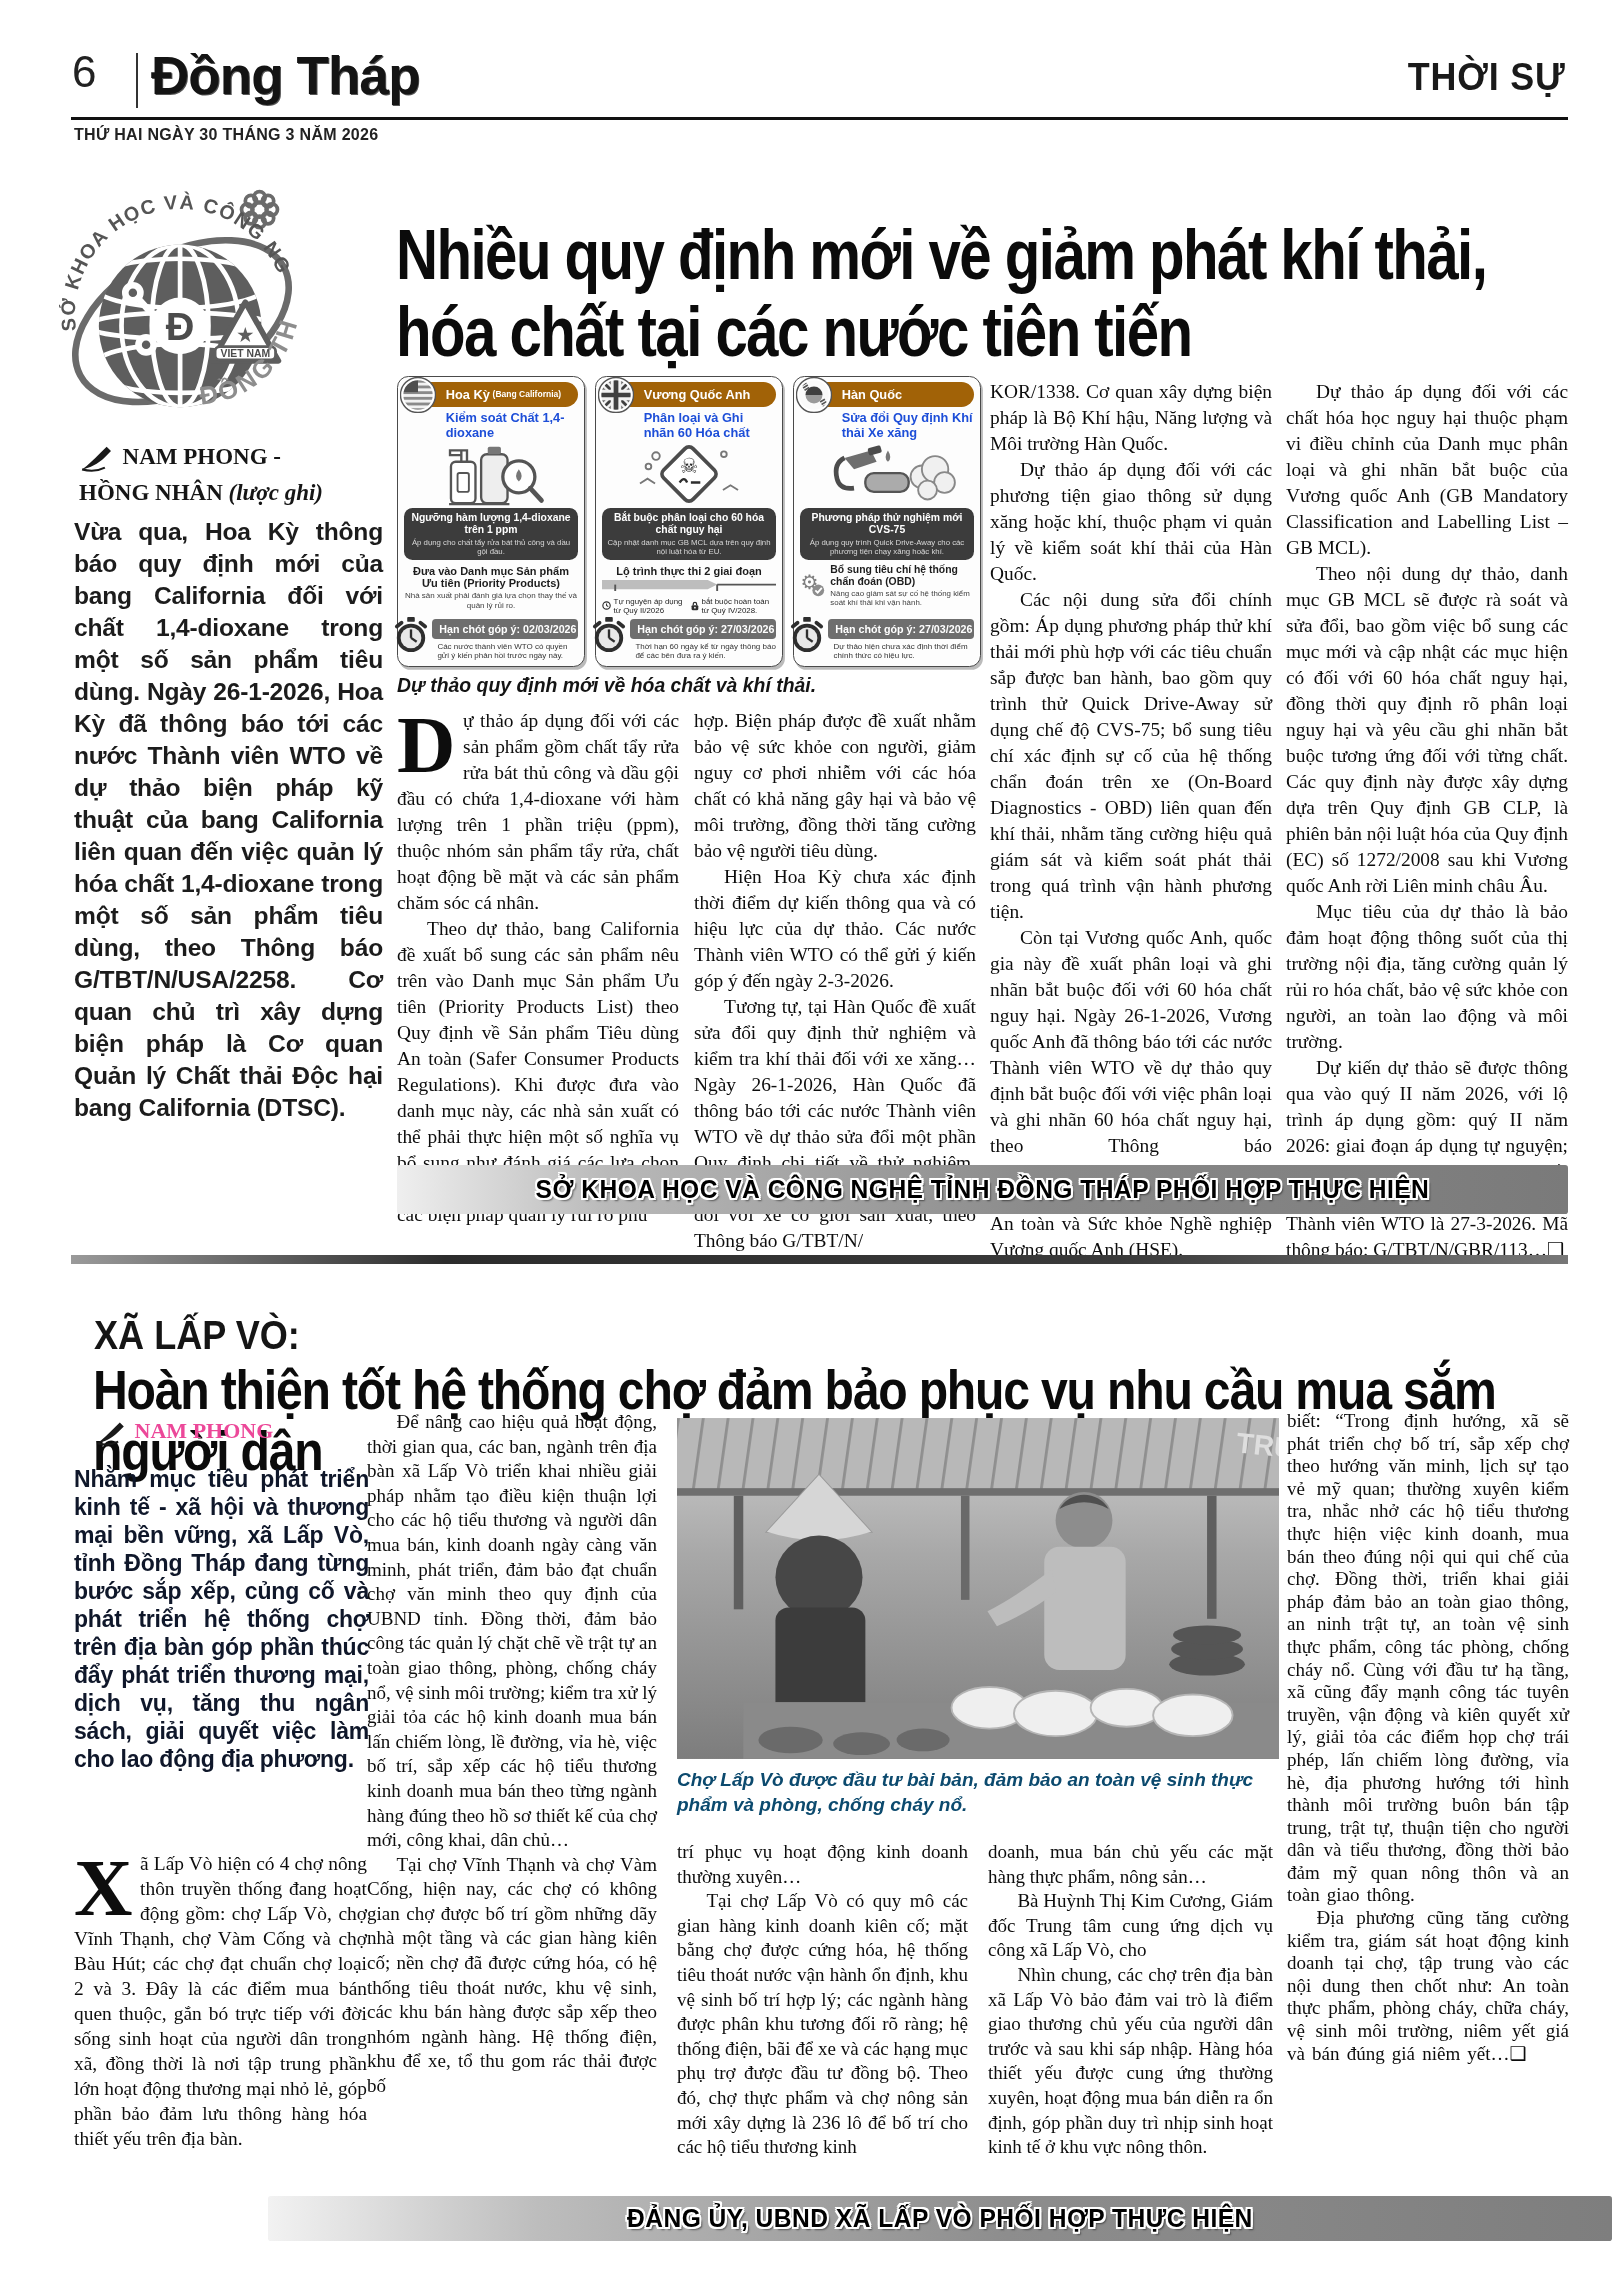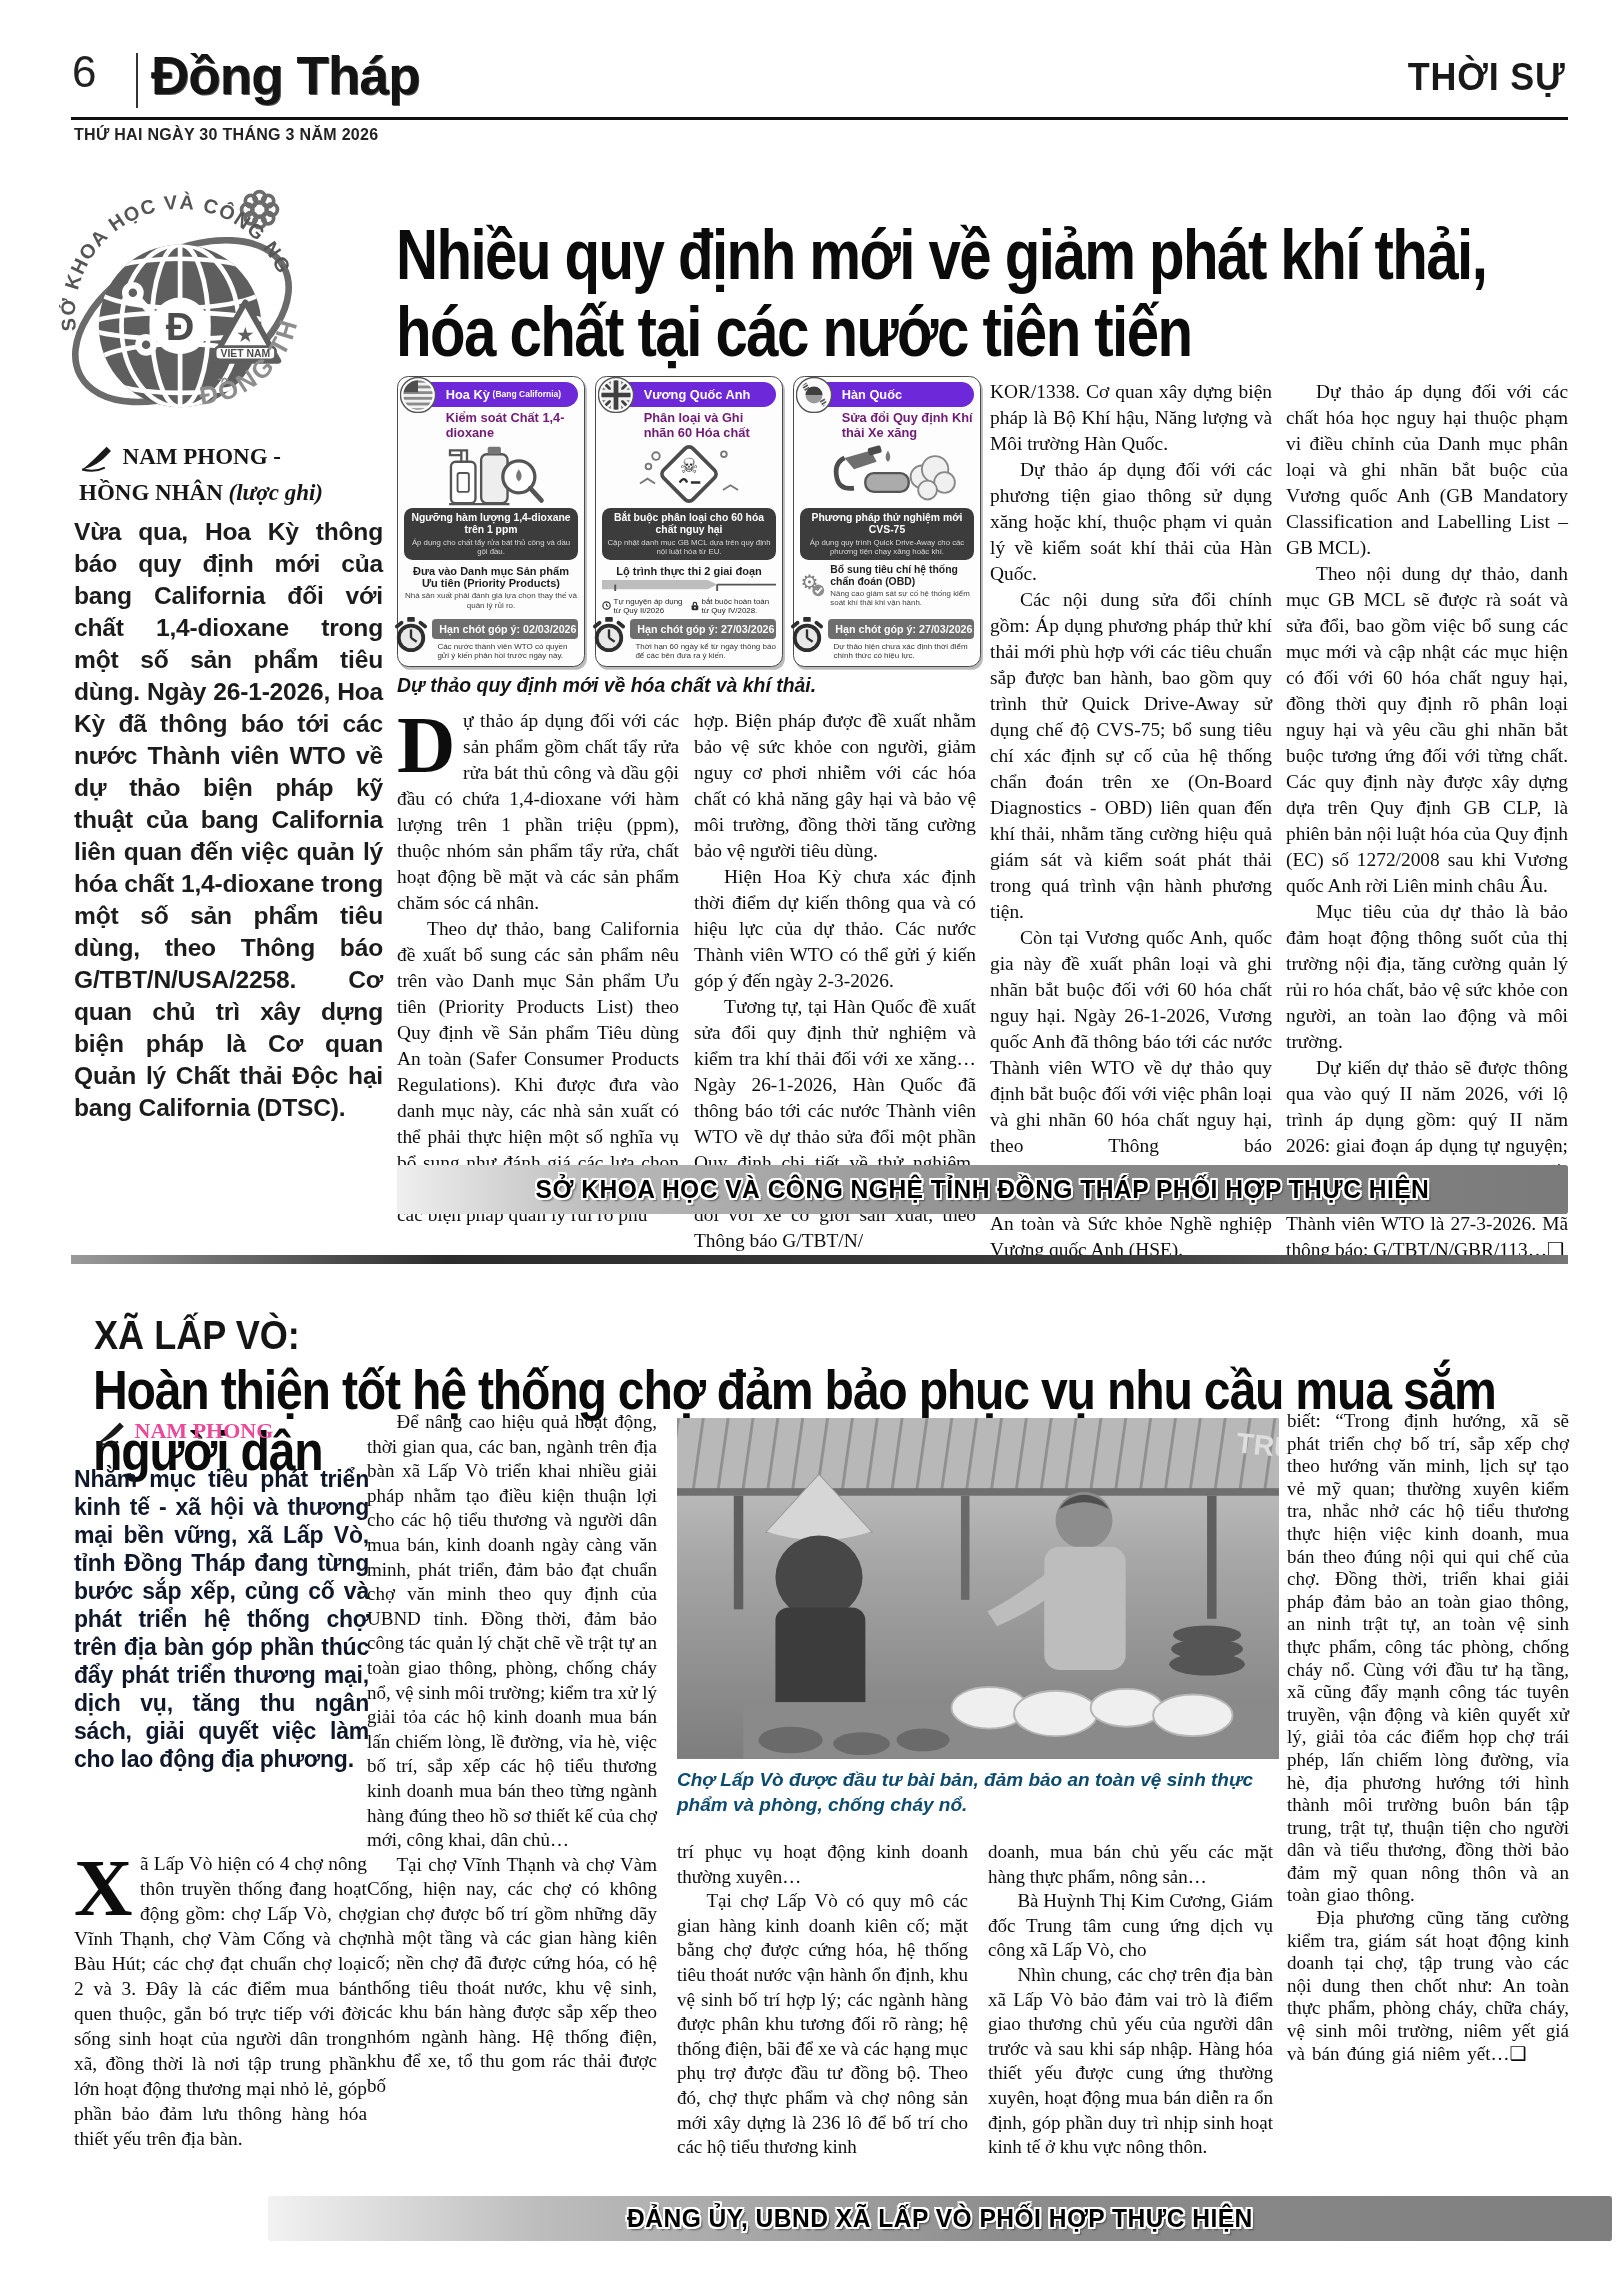--- a/index.html
+++ b/index.html
@@ -21,25 +21,25 @@
   .byline1 .pen, .byline2 .pen { display:inline-block; vertical-align:-7.6px; margin-right:7.6px; }
   .byline-note { font-style:italic; font-weight:700; }
   .lead1 { left:74px; top:516px; width:309px; font-size:24.6px; line-height:32px; font-weight:700; text-align:justify; color:#1c1c1c; letter-spacing:-0.2px; }
 
   
   .headline1 { left:396px; top:216px; width:1448px; font-size:71px; line-height:77px; font-weight:900; letter-spacing:-1.9px; color:#0b0b0b; transform:scaleX(.82); transform-origin:left top; font-family:"Liberation Sans",sans-serif; }
 
   
   .infographic { left:397px; top:376px; width:584px; height:291px; }
   .card { position:absolute; top:0; width:188px; height:291px; background:#fdfdfd; border:1.9px solid #4a4a4a; border-radius:11.4px; box-shadow:1.9px 2.8px 0 #bbb; display:flex; flex-direction:column; padding:4.7px 5.7px 5.7px 5.7px; }
-  .card-head { position:relative; height:25.6px; background:#6d28d9; border-radius:13.2px; color:#fff; display:flex; align-items:center; padding-left:42px; }
+  .card-head { position:relative; height:25.6px; background:#a16207; border-radius:13.2px; color:#fff; display:flex; align-items:center; padding-left:42px; }
   .card-head .cname { font-weight:700; font-size:12.8px; white-space:nowrap; }
   .card-head .cnote { font-weight:700; font-size:8.5px; margin-left:2.8px; white-space:nowrap; }
   .flag { position:absolute; left:-3.8px; top:-4.7px; width:36px; height:36px; }
-  .card-sub { margin:3.8px 0 0 42px; font-weight:800; font-size:12.8px; line-height:14.7px; color:#701a75; }
+  .card-sub { margin:3.8px 0 0 42px; font-weight:800; font-size:12.8px; line-height:14.7px; color:#1d4ed8; }
   .illus { flex:0 0 68px; display:flex; align-items:center; justify-content:center; }
   .darkbox { background:#3c3c3c; border-radius:8.5px; color:#fff; text-align:center; padding:3.8px 3.8px; }
   .darkbox .t { font-weight:700; font-size:10.4px; line-height:12px; }
   .darkbox .s { font-size:7.8px; line-height:9px; color:#d9d9d9; margin-top:1.9px; }
   .midsec { margin-top:4.7px; text-align:center; }
   .midsec .t { font-weight:800; font-size:11px; line-height:12.3px; color:#1d1d1d; }
   .midsec .s { font-size:8px; line-height:9.5px; color:#3f3f3f; margin-top:1.9px; }
   .timeline-items { display:flex; gap:3.8px; margin-top:2.8px; }
   .tl-item { display:flex; align-items:center; gap:2.8px; font-size:7.9px; line-height:9px; color:#222; text-align:left; flex:1;justify-content:flex-end; }
   .obd-row { display:flex; gap:4.7px; margin-top:3.8px; align-items:center; }

